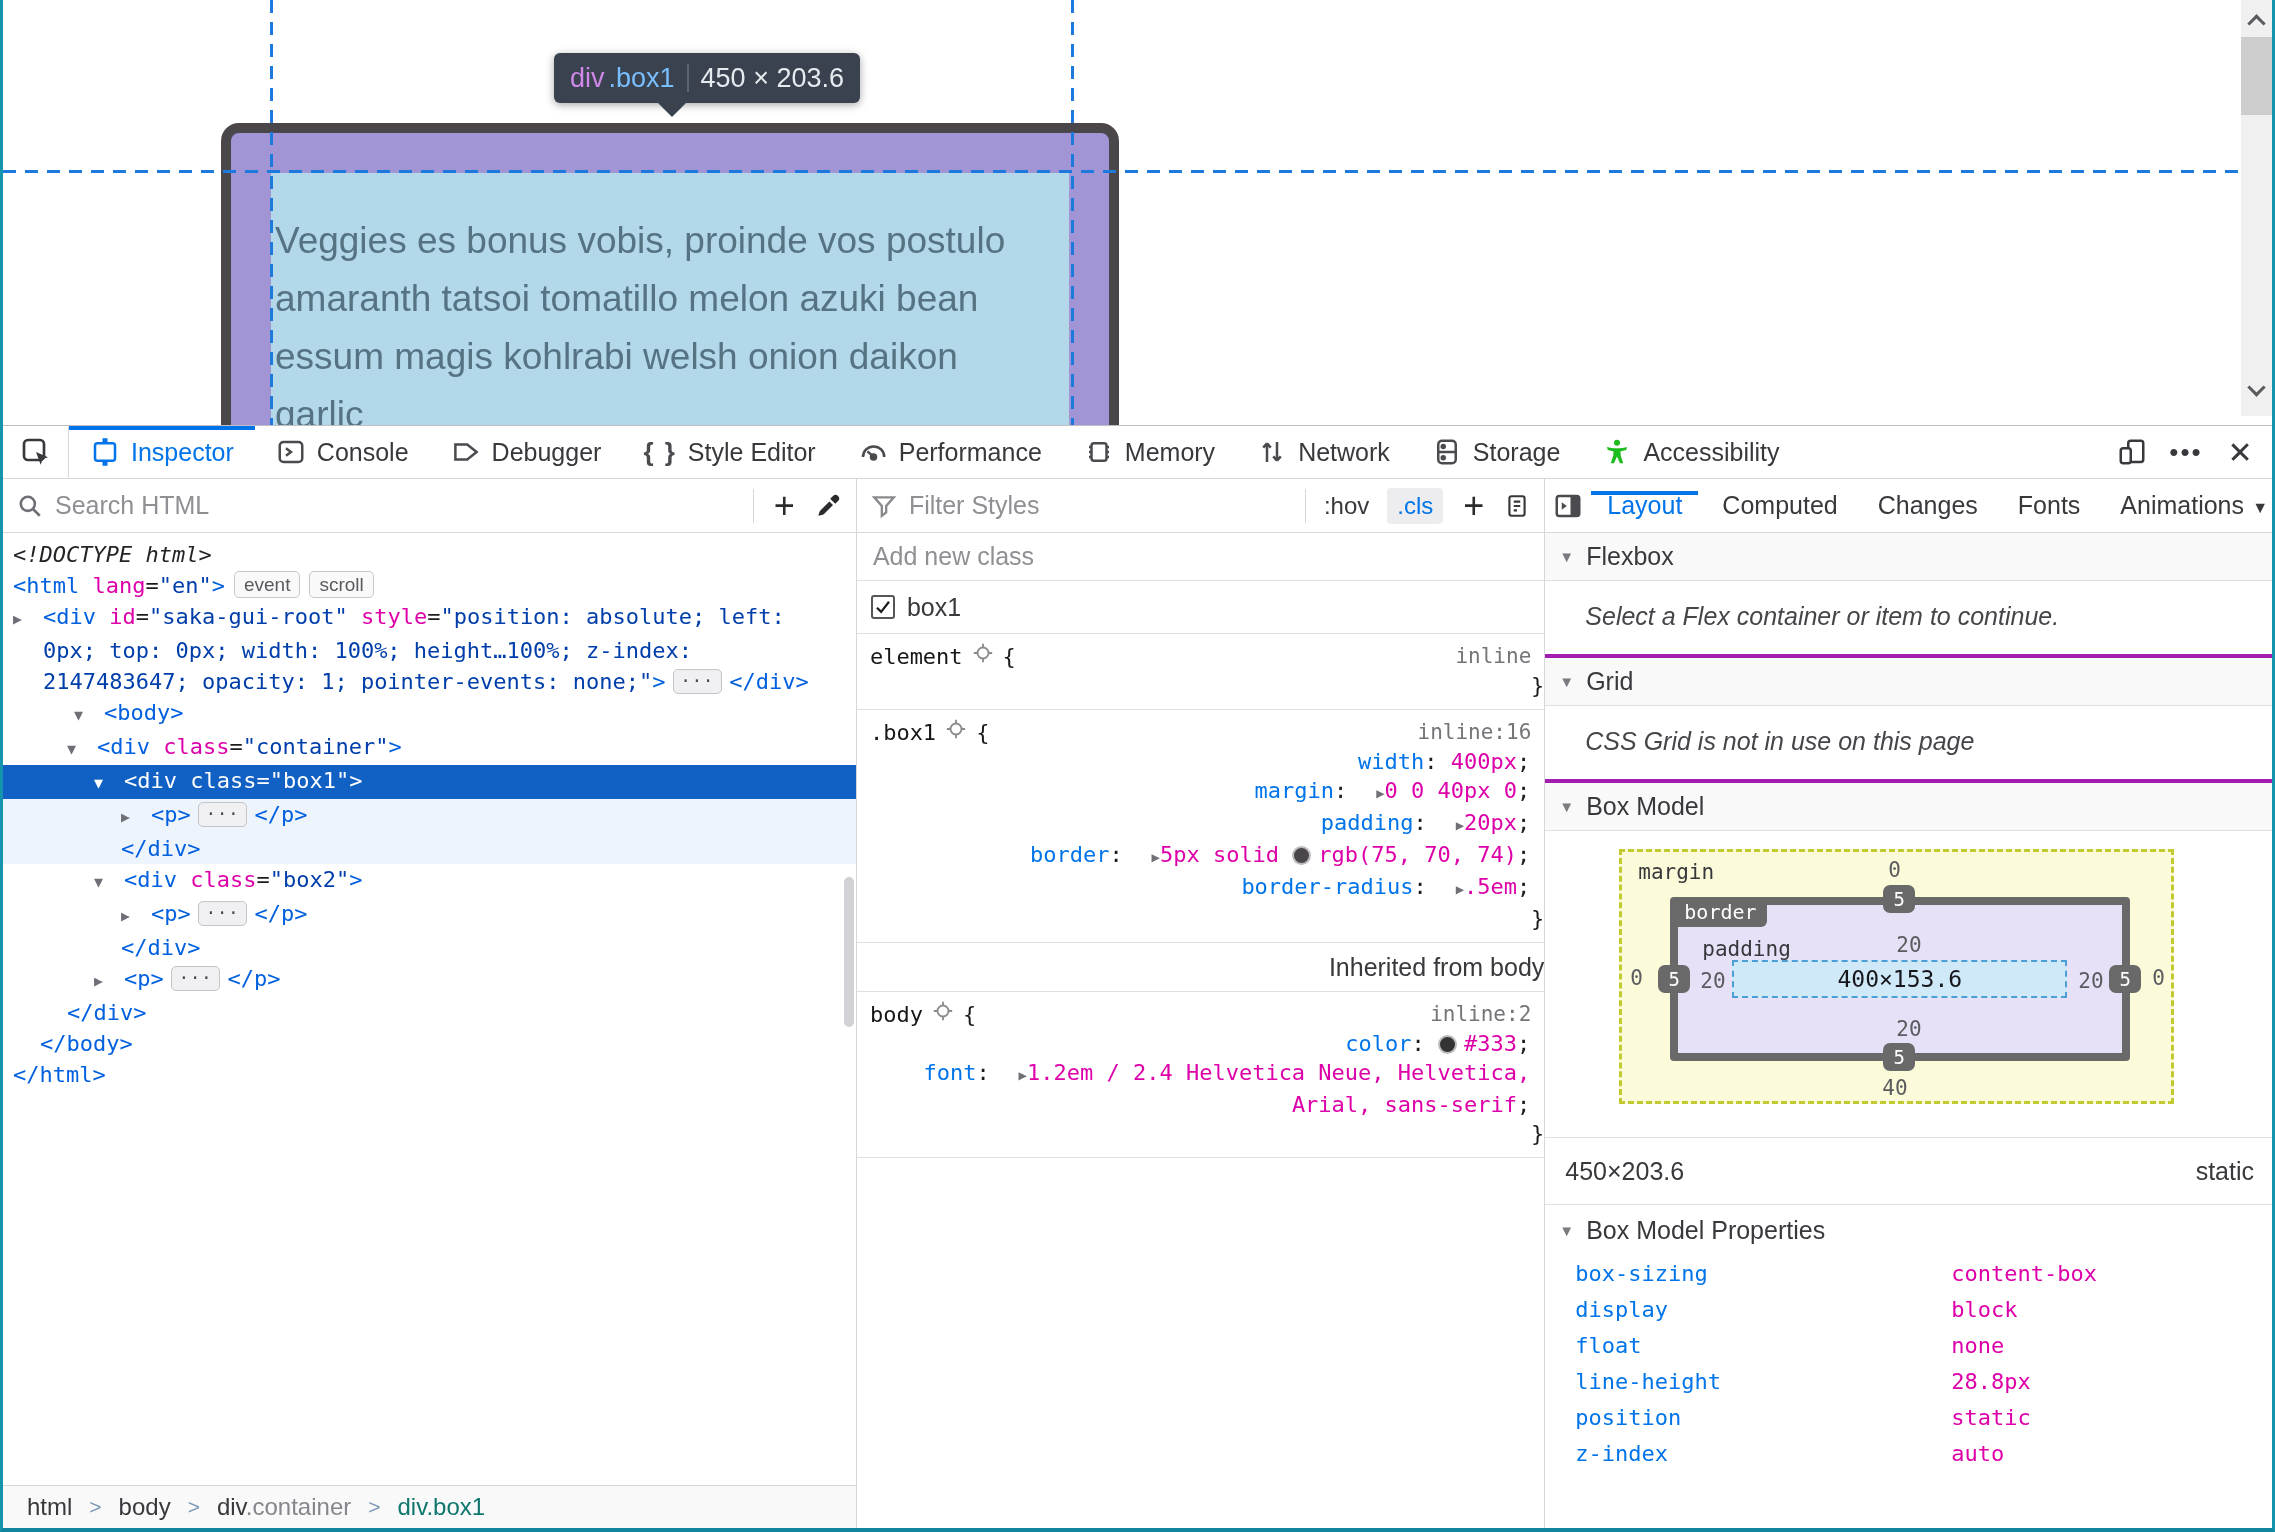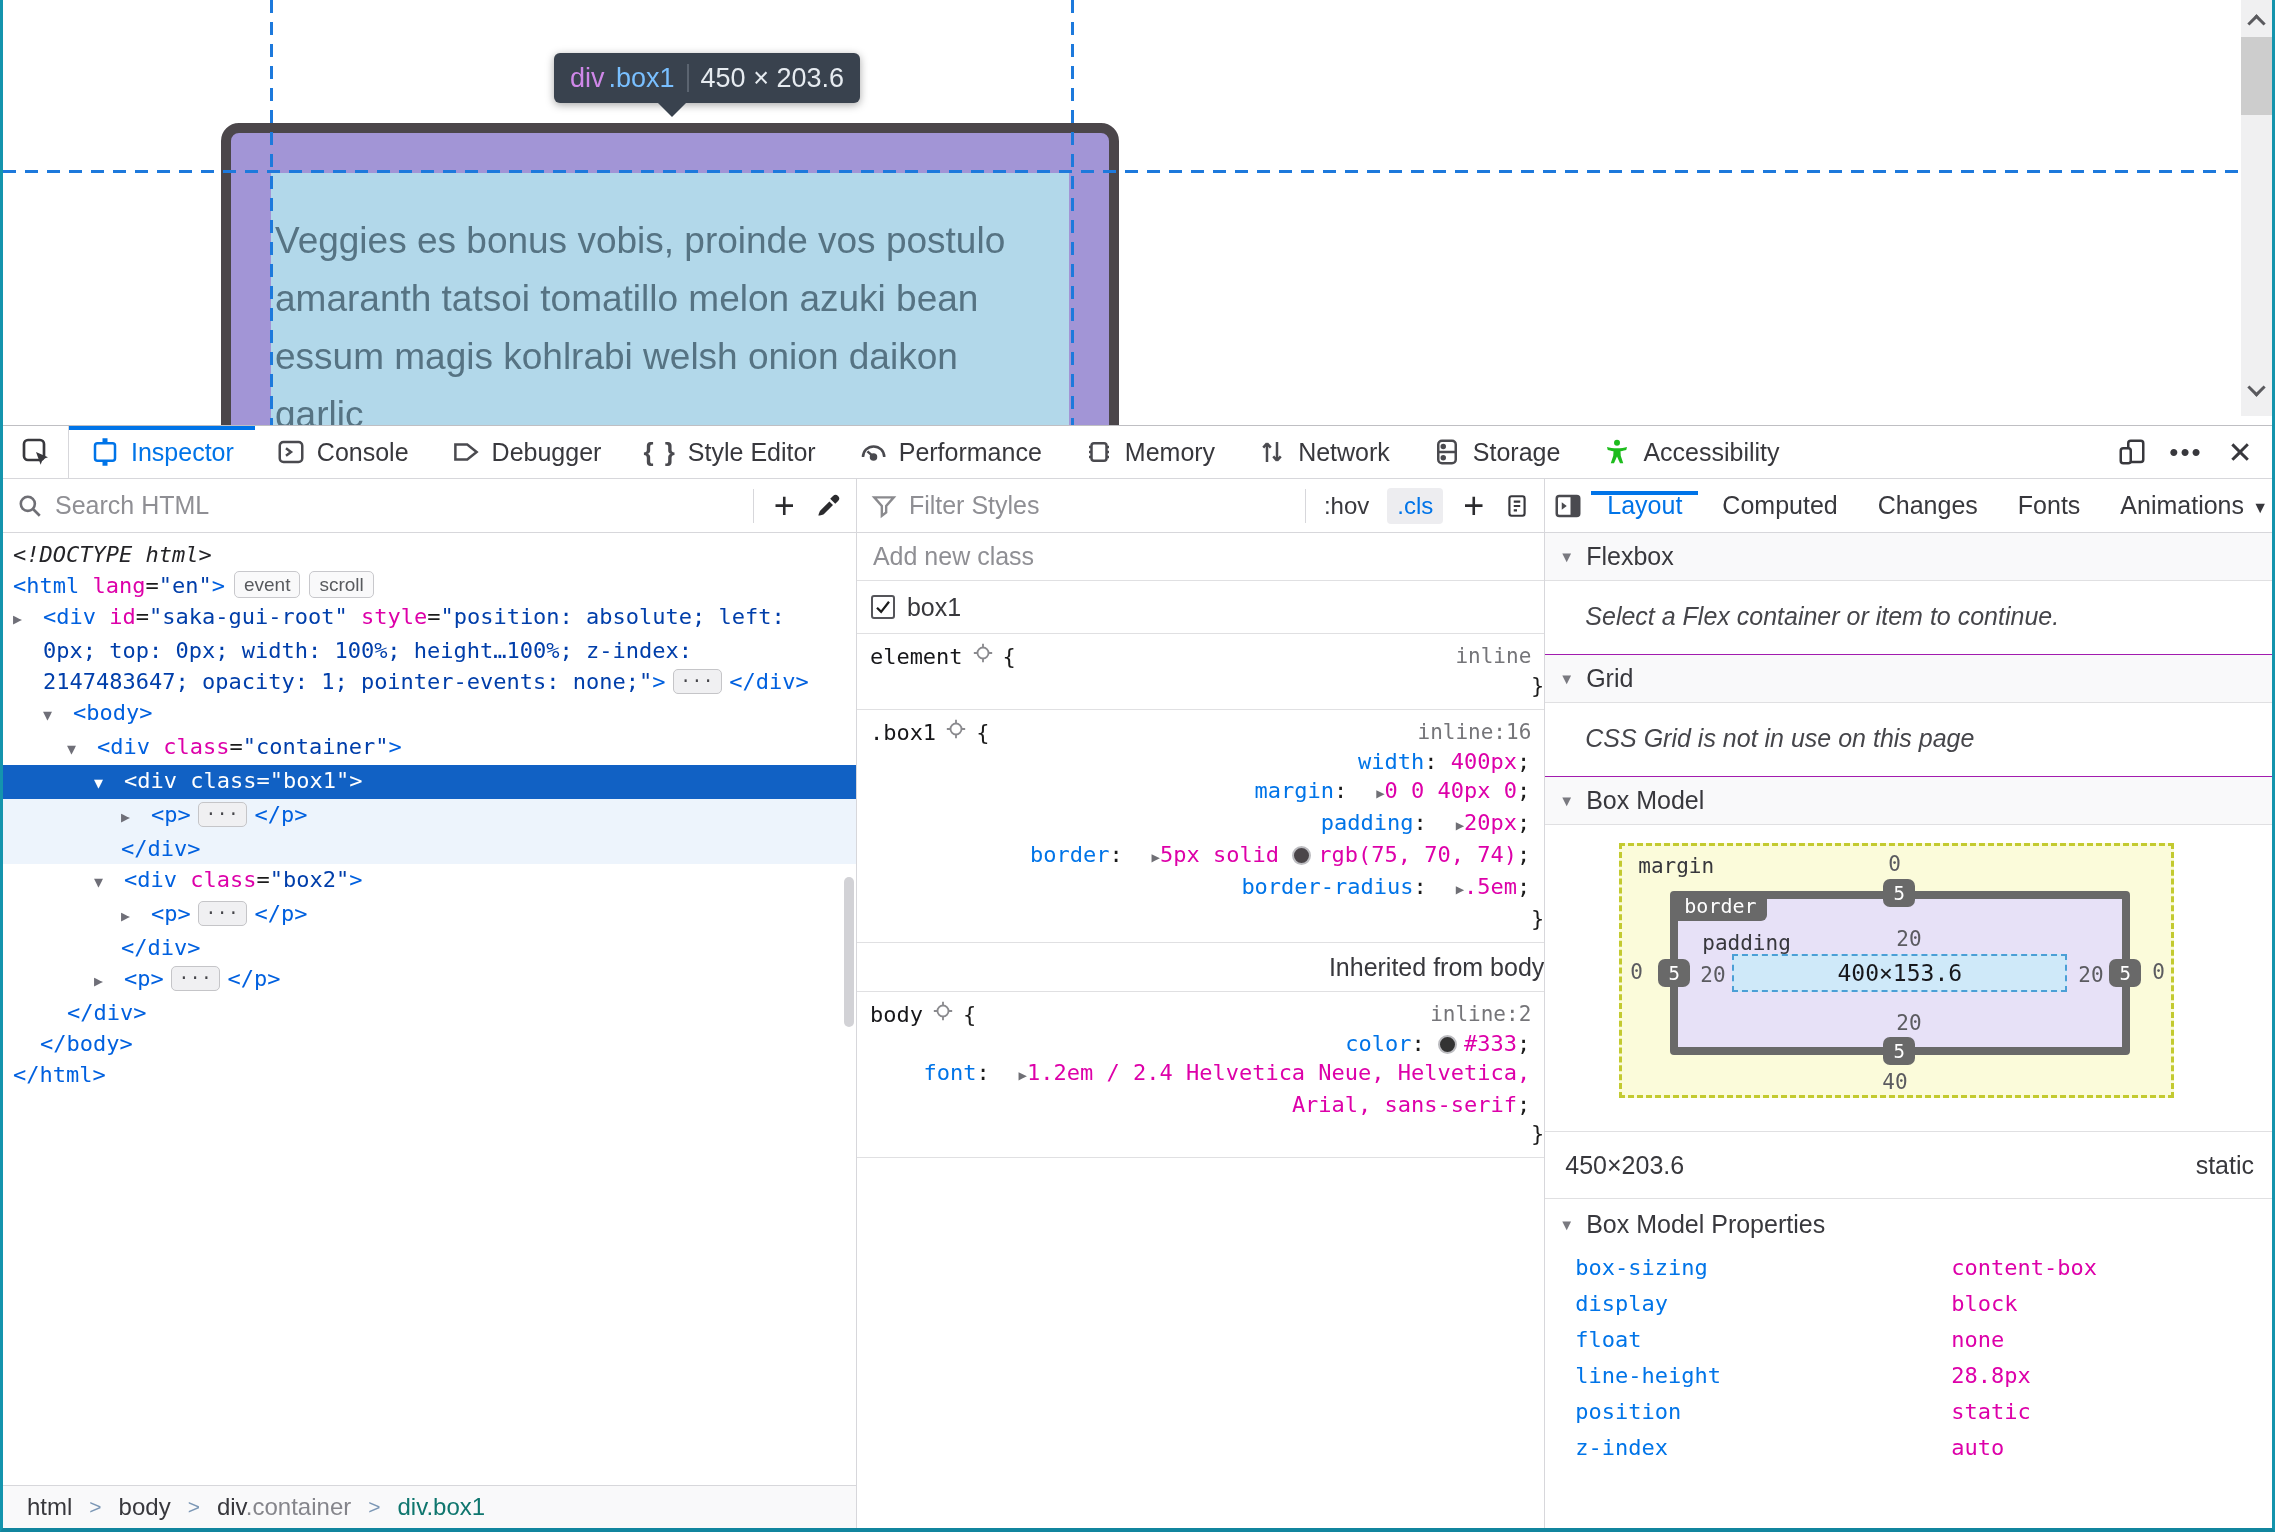--- a/index.html
+++ b/index.html
@@ -110,21 +110,21 @@
   .rule-close { padding-left:13px; }
   .inherit-head { height:49px; line-height:49px; padding-left:14px; border-bottom:1px solid #e0e0e2;
                   font-family:"Liberation Sans",sans-serif; font-size:25px; color:#38383d; background:#fff; }
   .target-icon { margin:0 9px; flex:none; color:#8a8a8e; }
 
   
   .sec-head { height:48px; min-height:48px; display:flex; align-items:center; gap:12px; padding:0 14px;
               background:#f9f9fa; border-bottom:1px solid #e0e0e2; font-size:25px; color:#38383d; }
   .tri { color:#7a7a80; font-size:15px; }
   .sec-msg { padding:21px 10px 23px 40px; font-style:italic; font-size:25px; color:#45454a;
-             border-bottom:1px solid #a21caf; background:#fff; }
+             border-bottom:4px solid #a21caf; background:#fff; }
   .rp-tabs { display:flex; align-items:stretch; flex:1; overflow:hidden; }
   .rp-tab { display:flex; align-items:center; padding:0 20px; font-size:25px; color:#38383d;
             position:relative; white-space:nowrap; }
   .rp-tab.active { color:#0074e8; }
   .rp-tab.active::before { content:""; position:absolute; top:0; left:4px; right:4px; height:4px; background:#0074e8; }
   .rp-caret { position:absolute; right:4px; top:20px; color:#38383d; font-size:16px; }
 
   .bm-area { position:relative; height:307px; border-bottom:1px solid #e0e0e2; background:#fff;
              font-family:"DejaVu Sans Mono","Liberation Mono",monospace; }
   .bm-margin { position:absolute; left:74px; top:18px; width:555px; height:255px;
@@ -302,21 +302,21 @@
           <span class="plus">+</span>
           <svg width="27" height="27" viewBox="0 0 24 24">
             <path d="M3 21 c0,0 0.8,-3.6 1.8,-4.6 l8,-8 3.2,3.2 -8,8 C7 20.6 3 21 3 21 Z" fill="#2b2b2e"></path>
             <path d="M13.5 6 l2.5,-2.5 a2.3,2.3 0 0 1 4.5,4.5 L18 10.5 Z" fill="#2b2b2e"></path>
           </svg>
         </div>
         <div class="tree" id="tree">
             <div class="t-row" style="padding-left: 40px; text-indent: -30px;"><span class="tk-doctype">&lt;!DOCTYPE html&gt;</span></div>
             <div class="t-row" style="padding-left: 40px; text-indent: -30px;"><span class="tk-tag">&lt;html</span><span class="tk-attr"> lang</span><span class="tk-plain">=</span><span class="tk-val">"en"</span><span class="tk-tag">&gt;</span><span class="tk-badge">event</span><span class="tk-badge">scroll</span></div>
             <div class="t-row" style="padding-left: 40px; text-indent: -30px;"><span class="twisty">▶</span><span class="tk-tag">&lt;div</span><span class="tk-attr"> id</span><span class="tk-plain">=</span><span class="tk-val">"saka-gui-root"</span><span class="tk-attr"> style</span><span class="tk-plain">=</span><span class="tk-val">"position: absolute; left: 0px; top: 0px; width: 100%; height…100%; z-index: 2147483647; opacity: 1; pointer-events: none;"</span><span class="tk-tag">&gt;</span><span class="tk-pill">···</span><span class="tk-tag">&lt;/div&gt;</span></div>
-            <div class="t-row" style="padding-left: 70px; text-indent: -30px;"><span class="twisty">▼</span><span class="tk-tag">&lt;body&gt;</span></div>
+            <div class="t-row" style="padding-left: 101px; text-indent: -30px;"><span class="twisty">▼</span><span class="tk-tag">&lt;body&gt;</span></div>
             <div class="t-row" style="padding-left: 94px; text-indent: -30px;"><span class="twisty">▼</span><span class="tk-tag">&lt;div</span><span class="tk-attr"> class</span><span class="tk-plain">=</span><span class="tk-val">"container"</span><span class="tk-tag">&gt;</span></div>
             <div class="t-row selected" style="padding-left: 121px; text-indent: -30px;"><span class="twisty">▼</span><span class="tk-tag">&lt;div</span><span class="tk-attr"> class</span><span class="tk-plain">=</span><span class="tk-val">"box1"</span><span class="tk-tag">&gt;</span></div>
             <div class="t-row child" style="padding-left: 148px; text-indent: -30px;"><span class="twisty">▶</span><span class="tk-tag">&lt;p&gt;</span><span class="tk-pill">···</span><span class="tk-tag">&lt;/p&gt;</span></div>
             <div class="t-row child" style="padding-left: 148px; text-indent: -30px;"><span class="tk-tag">&lt;/div&gt;</span></div>
             <div class="t-row" style="padding-left: 121px; text-indent: -30px;"><span class="twisty">▼</span><span class="tk-tag">&lt;div</span><span class="tk-attr"> class</span><span class="tk-plain">=</span><span class="tk-val">"box2"</span><span class="tk-tag">&gt;</span></div>
             <div class="t-row" style="padding-left: 148px; text-indent: -30px;"><span class="twisty">▶</span><span class="tk-tag">&lt;p&gt;</span><span class="tk-pill">···</span><span class="tk-tag">&lt;/p&gt;</span></div>
             <div class="t-row" style="padding-left: 148px; text-indent: -30px;"><span class="tk-tag">&lt;/div&gt;</span></div>
             <div class="t-row" style="padding-left: 121px; text-indent: -30px;"><span class="twisty">▶</span><span class="tk-tag">&lt;p&gt;</span><span class="tk-pill">···</span><span class="tk-tag">&lt;/p&gt;</span></div>
             <div class="t-row" style="padding-left: 94px; text-indent: -30px;"><span class="tk-tag">&lt;/div&gt;</span></div>
             <div class="t-row" style="padding-left: 67px; text-indent: -30px;"><span class="tk-tag">&lt;/body&gt;</span></div>

